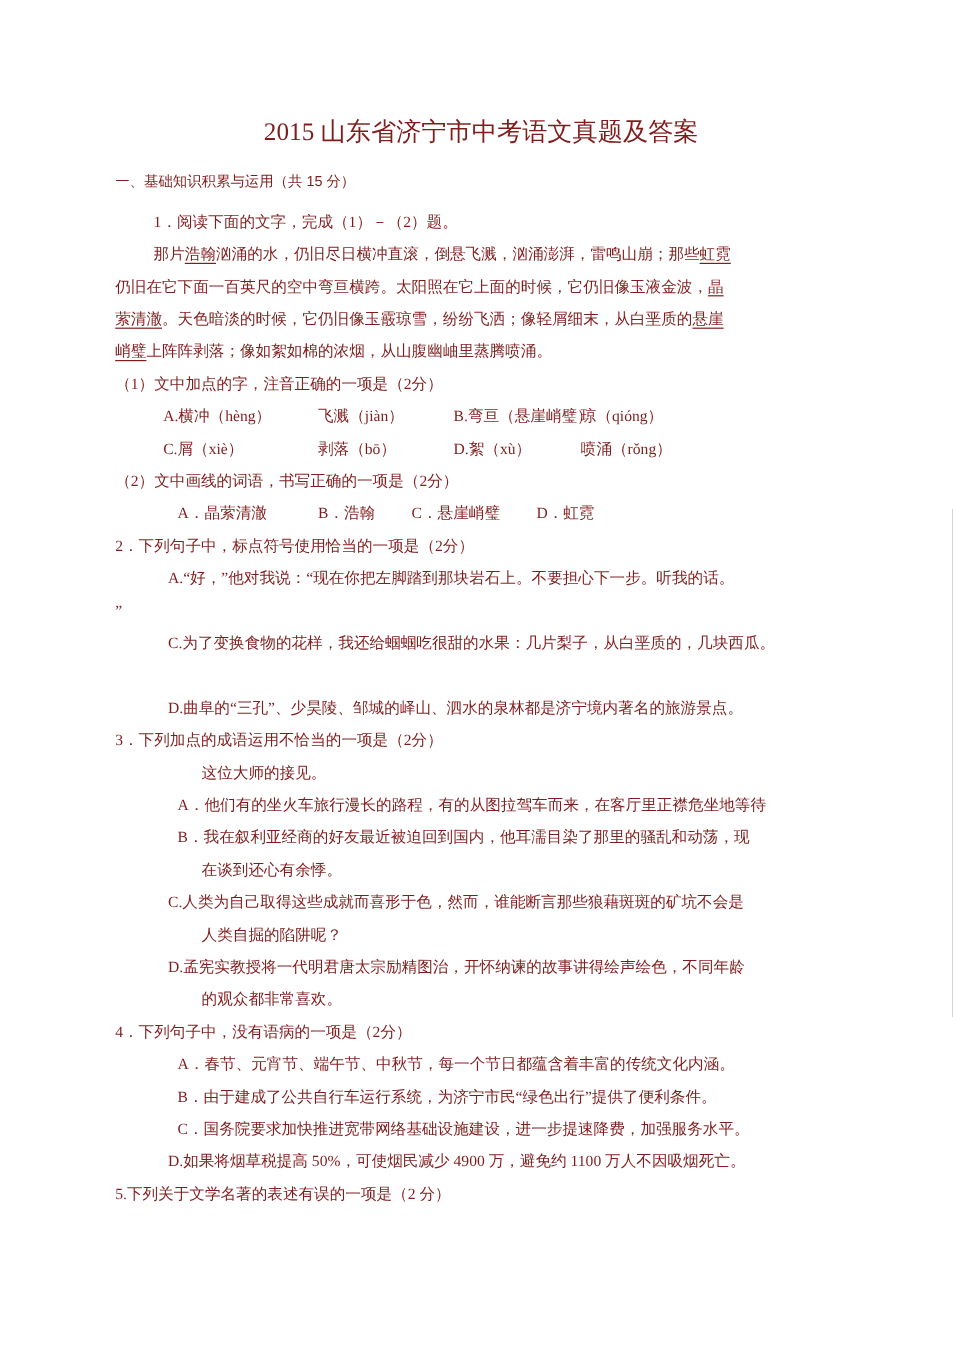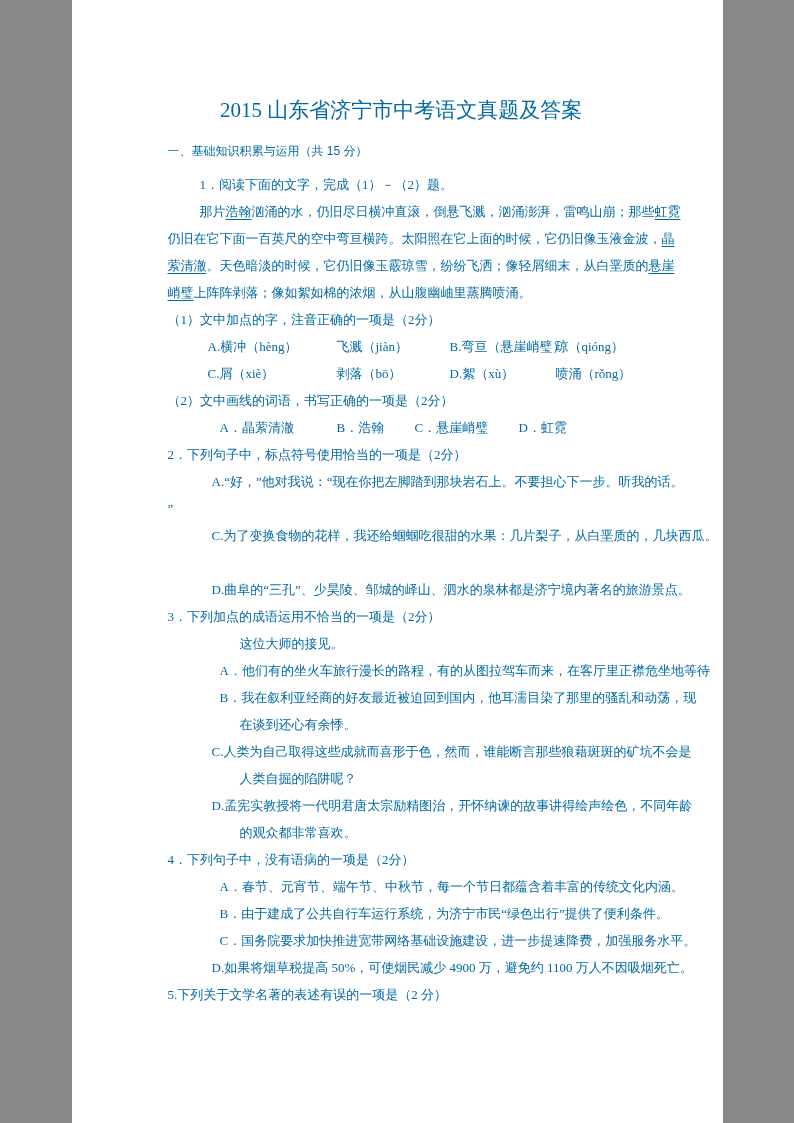--- a/index.html
+++ b/index.html
@@ -1,18 +1,18 @@
 <!DOCTYPE html>
 <html><head>
 <meta charset="utf-8">
 <style>
   html,body { margin:0; padding:0; background:#888; }
   .page {
-    width:651px; height:1123px; margin:0 auto; background:#ffffff;
-    color:#0369a1; font-family:"Liberation Serif","DejaVu Serif",serif;
+    width:794px; height:1123px; margin:0 auto; background:#ffffff;
+    color:#7f1d1d; font-family:"Liberation Serif","DejaVu Serif",serif;
     box-sizing:border-box; padding:94px 88px 0 96px; overflow:hidden;
     position:relative;
   }
   .title { font-size:21px; line-height:32px; text-align:center; white-space:nowrap; }
   .heading {
     font-family:"Liberation Sans","DejaVu Sans",sans-serif;
     font-weight:normal; font-size:12px; line-height:27px; margin-top:12px; white-space:nowrap;
   }
   .line { font-size:13px; line-height:27px; white-space:nowrap; }
   .mt6  { margin-top:6px; }

